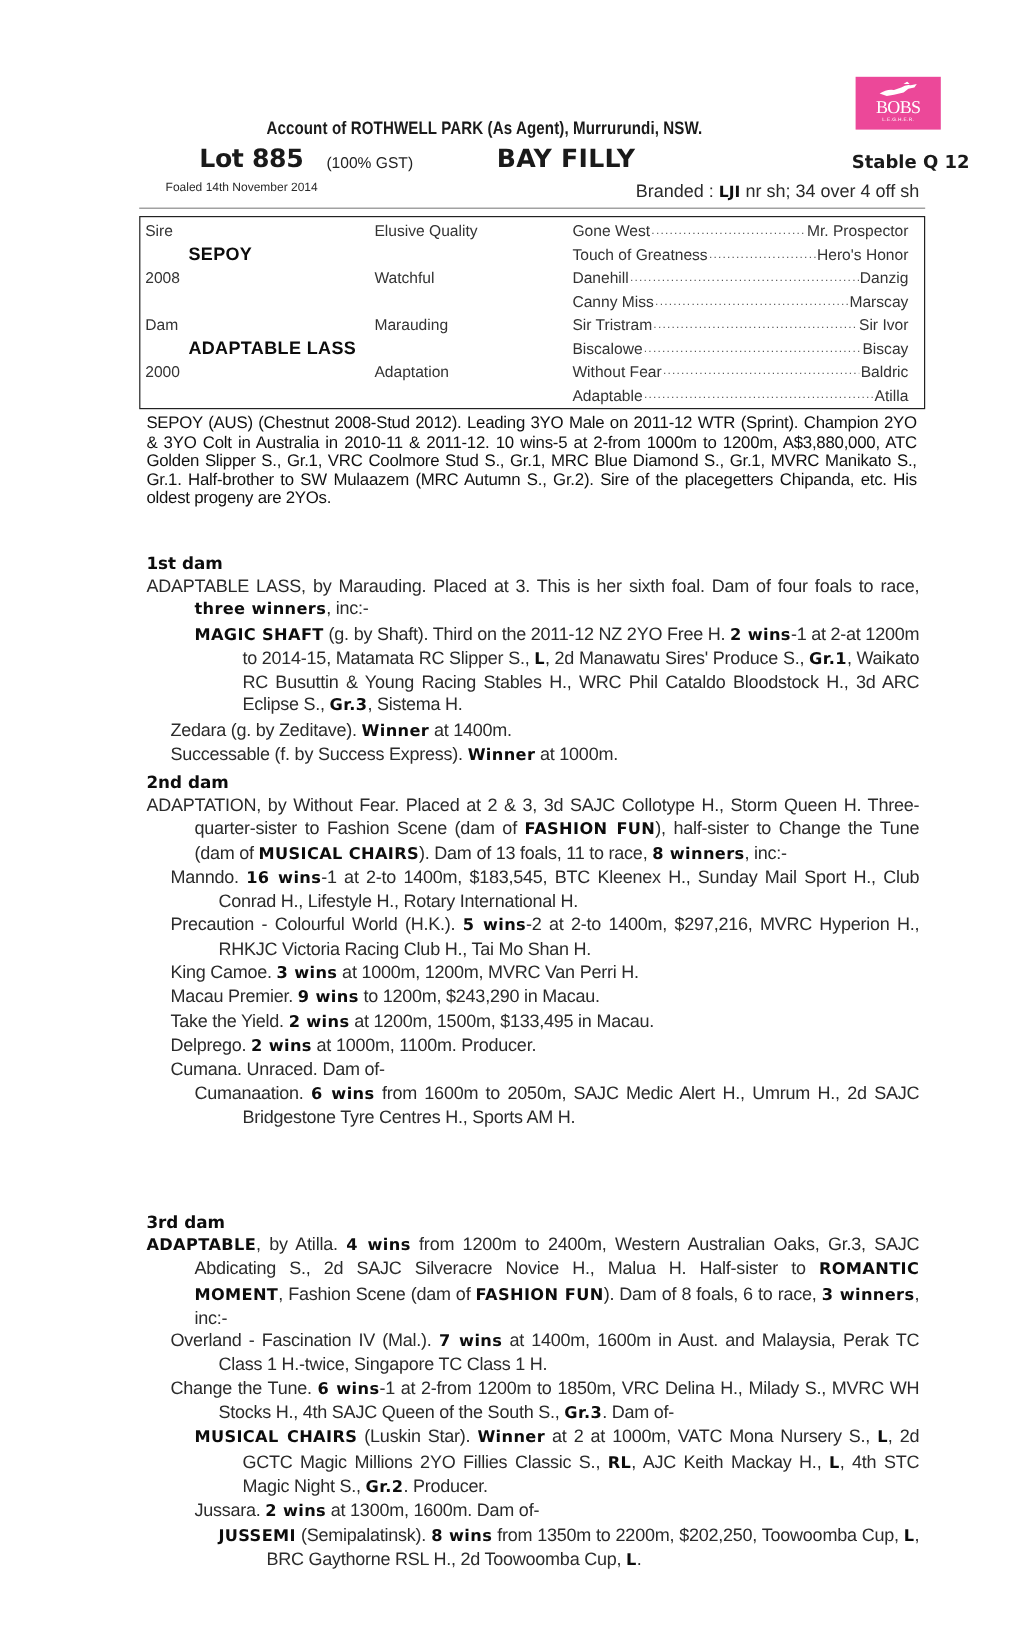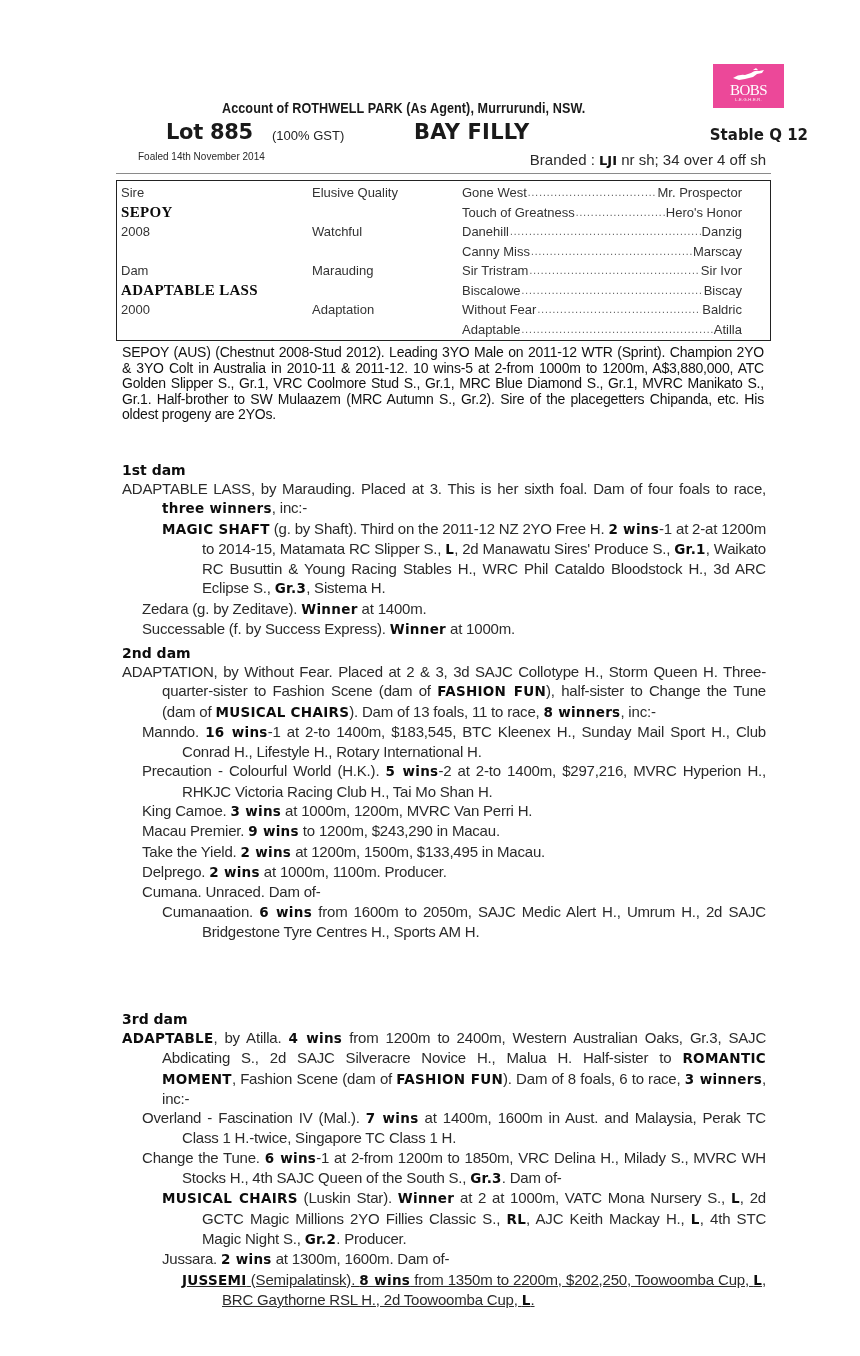--- a/index.html
+++ b/index.html
@@ -121,28 +121,29 @@
       position: absolute;
       left: 116px;
       top: 180px;
       width: 655px;
       height: 161px;
       border: 1.5px solid #222;
       box-sizing: border-box;
     }
     .ped-col1 { position: absolute; left: 4px; top: 2px; width: 180px; }
     .ped-col2 { position: absolute; left: 195px; top: 2px; width: 160px; }
-    .ped-col3 { position: absolute; left: 345px; top: 2px; width: 280px; }
+    .ped-col3 { position: absolute; left: 360px; top: 2px; width: 280px; }
     .ped-row { height: 19.5px; line-height: 19px; font-size: 13px; color: #333; white-space: nowrap; }
     .ped-name {
-      font-family: Liberation Serif, serif;
+      font-family: Liberation Sans, sans-serif;
       font-weight: bold;
       font-size: 15px;
       color: #0c0c0c;
       letter-spacing: 0.3px;
+      margin-left: 36px;
     }
     .ped-gg {
       display: flex;
       height: 19.5px;
       line-height: 19px;
       font-size: 13px;
       color: #333;
       white-space: nowrap;
     }
     .ped-gg .l { flex: none; }
@@ -314,15 +315,15 @@
 </div>
 
 <div class="section" style="top:1011px;">
   <div class="sec-head">3rd dam</div>
   <div class="para ind0"><b>ADAPTABLE</b>, by Atilla. <b>4 wins</b> from 1200m to 2400m, Western Australian Oaks, Gr.3, SAJC Abdicating S., 2d SAJC Silveracre Novice H., Malua H. Half-sister to <b>ROMANTIC MOMENT</b>, Fashion Scene (dam of <b>FASHION FUN</b>). Dam of 8 foals, 6 to race, <b>3 winners</b>, inc:-</div>
   <div>
       <div class="para" style="padding-left: 60px; text-indent: -40px;">Overland - Fascination IV (Mal.). <b>7 wins</b> at 1400m, 1600m in Aust. and Malaysia, Perak TC Class 1 H.-twice, Singapore TC Class 1 H.</div>
       <div class="para" style="padding-left: 60px; text-indent: -40px;">Change the Tune. <b>6 wins</b>-1 at 2-from 1200m to 1850m, VRC Delina H., Milady S., MVRC WH Stocks H., 4th SAJC Queen of the South S., <b>Gr.3</b>. Dam of-</div>
       <div class="para" style="padding-left: 80px; text-indent: -40px;"><b>MUSICAL CHAIRS</b> (Luskin Star). <b>Winner</b> at 2 at 1000m, VATC Mona Nursery S., <b>L</b>, 2d GCTC Magic Millions 2YO Fillies Classic S., <b>RL</b>, AJC Keith Mackay H., <b>L</b>, 4th STC Magic Night S., <b>Gr.2</b>. Producer.</div>
       <div class="para" style="padding-left: 80px; text-indent: -40px;">Jussara. <b>2 wins</b> at 1300m, 1600m. Dam of-</div>
-      <div class="para" style="padding-left: 100px; text-indent: -40px; text-decoration: underline;"><b>JUSSEMI</b> (Semipalatinsk). <b>8 wins</b> from 1350m to 2200m, $202,250, Toowoomba Cup, <b>L</b>, BRC Gaythorne RSL H., 2d Toowoomba Cup, <b>L</b>.</div>
+      <div class="para" style="padding-left: 100px; text-indent: -40px;"><b>JUSSEMI</b> (Semipalatinsk). <b>8 wins</b> from 1350m to 2200m, $202,250, Toowoomba Cup, <b>L</b>, BRC Gaythorne RSL H., 2d Toowoomba Cup, <b>L</b>.</div>
     </div>
 </div>
 
 </body></html>

